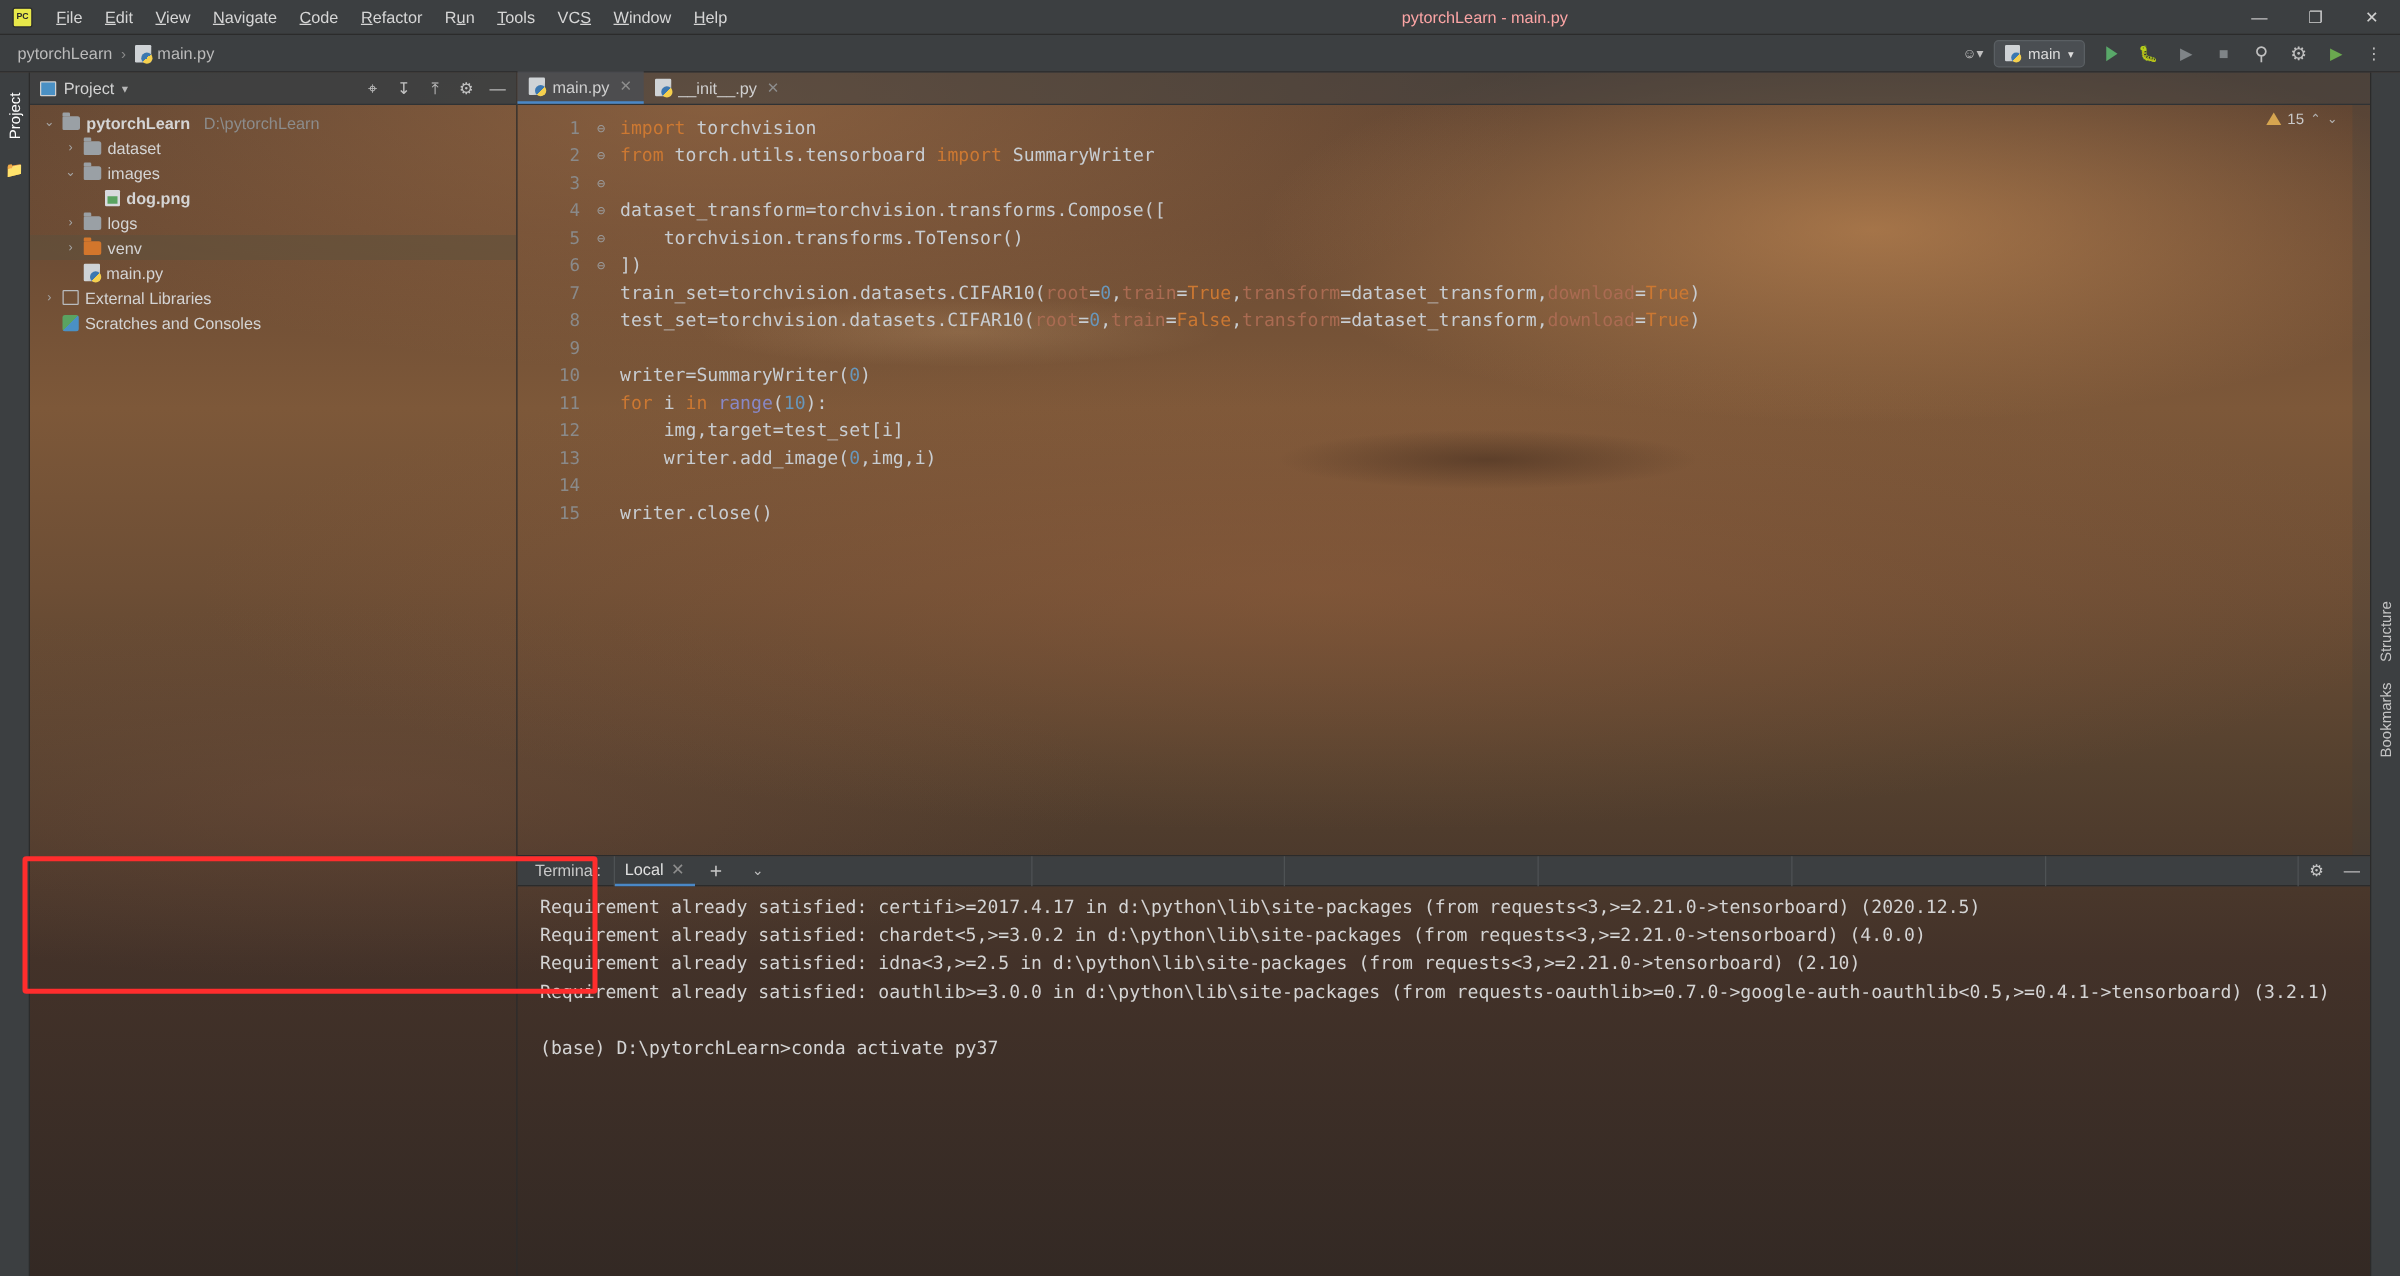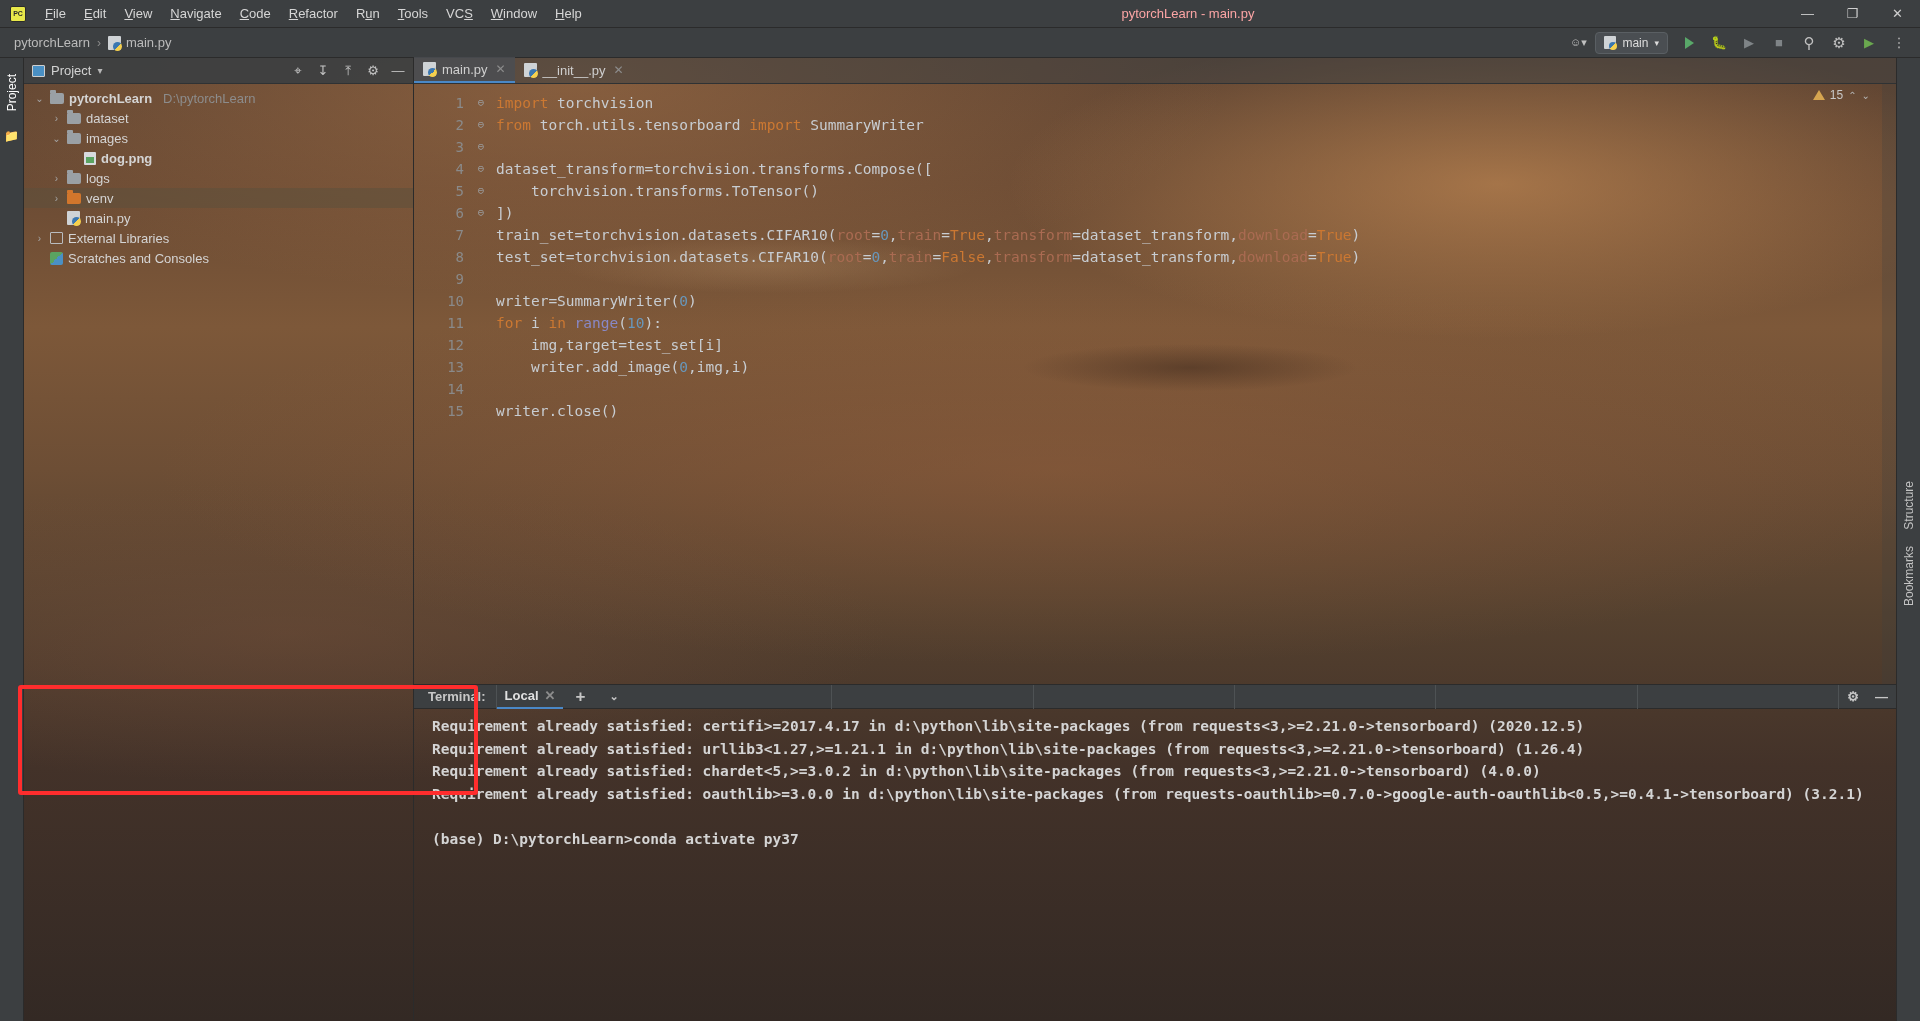--- a/index.html
+++ b/index.html
@@ -130,21 +130,21 @@
   #code .num{ color:#6897bb; }
   #code .kwarg{ color:#aa6b52; }
   #code .bi{ color:#8888c6; }
   #editor-right{ width:14px; background:rgba(60,63,65,.25); flex-shrink:0; position:relative; }
   #insp-widget{ position:absolute; right:26px; top:4px; display:flex; align-items:center; gap:5px;
                 font-size:12px; color:#c9c9c9; z-index:5; }
   .warn-tri{ width:0;height:0;border-left:6px solid transparent;border-right:6px solid transparent;border-bottom:10px solid #d6a550;}
   .chev{ color:#b5b5b5; font-size:10px; }
 
   
-  #terminal-panel{ height:337px; display:flex; flex-direction:column; border-top:1px solid #2b2b2b;font-weight:bold; }
+  #terminal-panel{ height:337px; display:flex; flex-direction:column; border-top:1px solid #2b2b2b; }
   #term-header{ height:24px; background:#3c3f41; display:flex; align-items:center;
                 border-bottom:1px solid #2b2b2b; font-size:13px; color:#c8c8c8; }
   #term-header .seg{ border-right:1px solid #4e5254; height:24px; display:flex;align-items:center;}
   #term-label{ padding:0 10px 0 14px; }
   #term-tab{ padding:0 8px; height:24px; display:flex; align-items:center; gap:6px;
              border-bottom:2px solid #4a88c7; color:#e0e0e0; }
   #term-tab .x{ color:#8d8d8d; }
   #term-header .plus{ padding:0 12px; font-size:17px; color:#c6c6c6; }
   #term-header .dd{ padding:0 12px; font-size:11px; color:#c6c6c6; }
   #term-header .filler{ flex:1; display:flex; }
@@ -362,22 +362,22 @@
               <div class="hseg"></div>
             <div class="hseg"></div>
               <div class="hseg"></div>
               <div class="hseg"></div>
           </div>
           <div class="right-ico">⚙</div>
           <div class="right-ico">—</div>
         </div>
         <div id="term-body">
             <div class="line">Requirement already satisfied: certifi&gt;=2017.4.17 in d:\python\lib\site-packages (from requests&lt;3,&gt;=2.21.0-&gt;tensorboard) (2020.12.5)</div>
-            <div class="line">Requirement already satisfied: urllib3&lt;1.27,&gt;=1.21.1 in d:\python\lib\site-packages (from requests&lt;3,&gt;=2.21.0-&gt;tensorboard) (1.26.4)</div>
             <div class="line">Requirement already satisfied: chardet&lt;5,&gt;=3.0.2 in d:\python\lib\site-packages (from requests&lt;3,&gt;=2.21.0-&gt;tensorboard) (4.0.0)</div>
+            <div class="line">Requirement already satisfied: idna&lt;3,&gt;=2.5 in d:\python\lib\site-packages (from requests&lt;3,&gt;=2.21.0-&gt;tensorboard) (2.10)</div>
             <div class="line">Requirement already satisfied: oauthlib&gt;=3.0.0 in d:\python\lib\site-packages (from requests-oauthlib&gt;=0.7.0-&gt;google-auth-oauthlib&lt;0.5,&gt;=0.4.1-&gt;tensorboard) (3.2.1)</div>
             <div class="line"> </div>
             <div class="line">(base) D:\pytorchLearn&gt;conda activate py37</div>
             <div class="line"> </div>
           </div>
       </div>
     </div>
 
     <div class="vstrip right" style="justify-content:center;">
       <div class="vtab">Structure</div>

